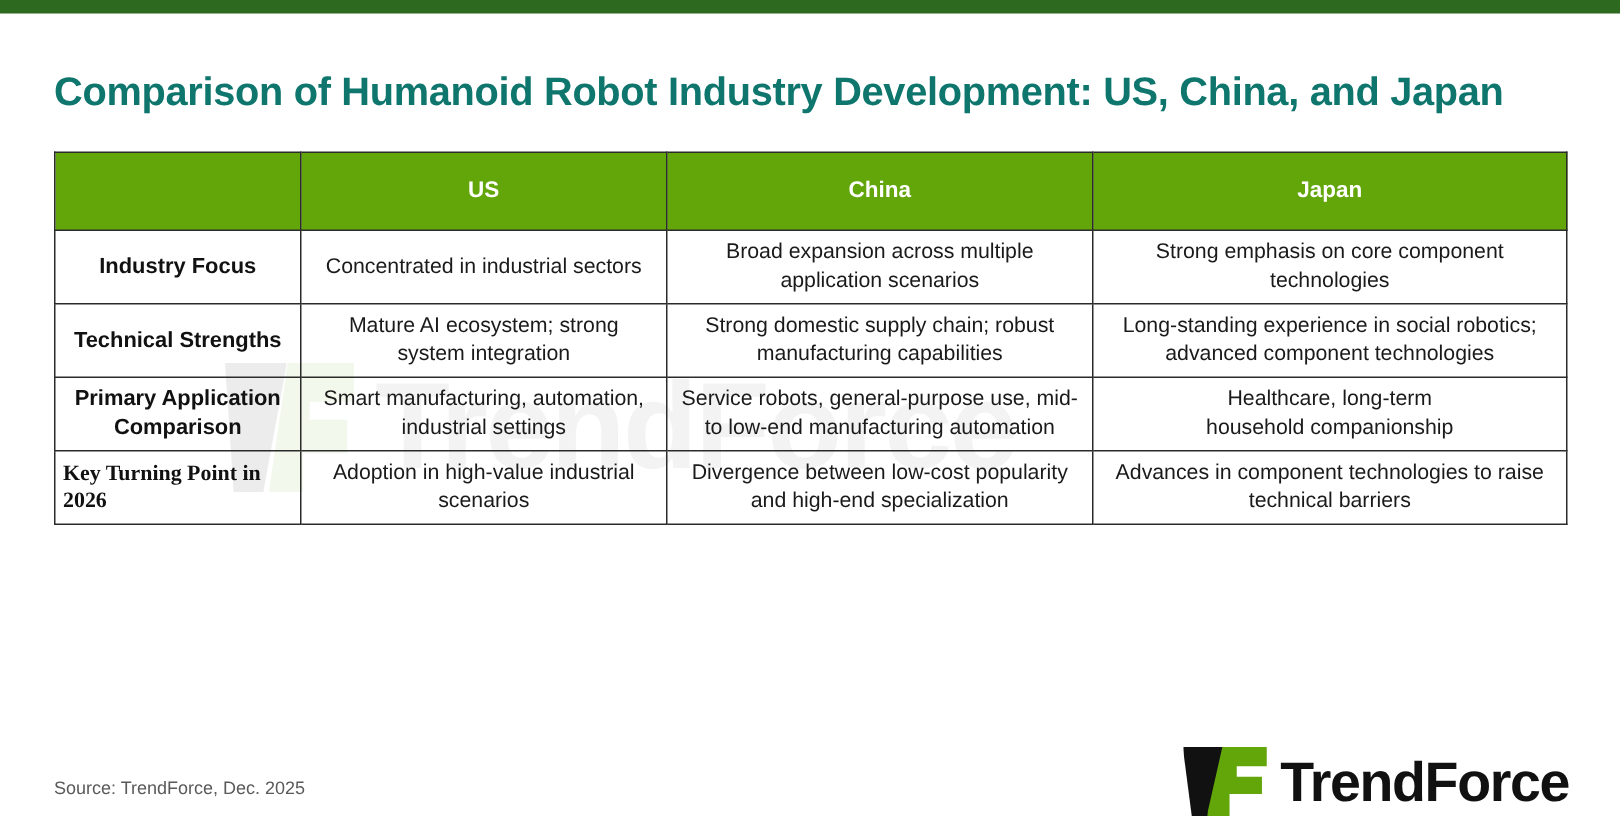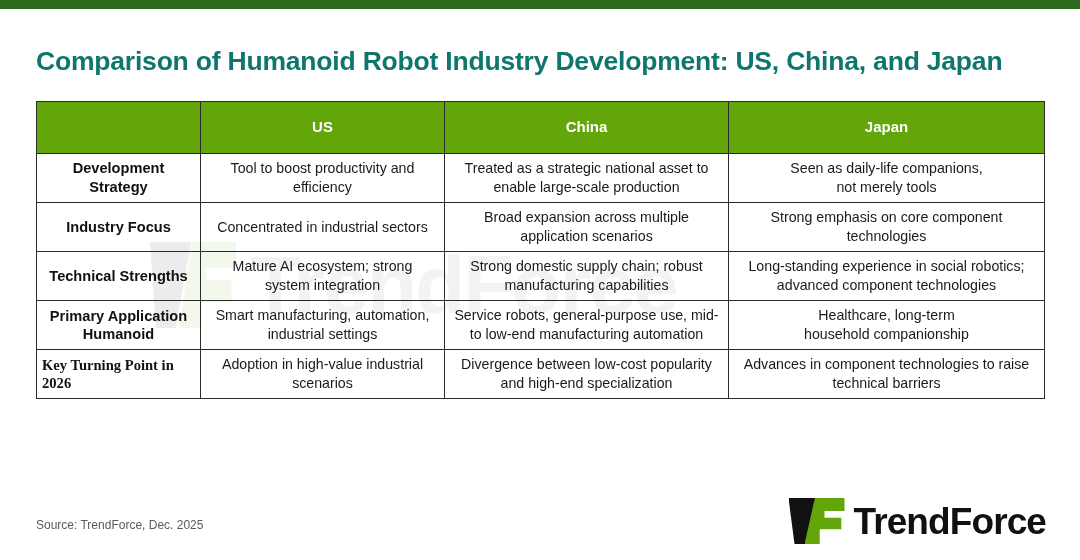--- a/index.html
+++ b/index.html
@@ -210,45 +210,37 @@
   <thead>
     <tr>
       <th class="corner-cell"></th>
       <th>US</th>
       <th>China</th>
       <th>Japan</th>
     </tr>
   </thead>
   <tbody>
 
-    <tr>
-      <td class="row-label" style="white-space: pre-line;">Development
-Strategy</td>
-      <td>Tool to boost productivity and efficiency</td>
-      <td>Treated as a strategic national asset to enable large-scale production</td>
-      <td style="white-space: pre-line;">Seen as daily-life companions,
-not merely tools</td>
-    </tr>
 
     <tr>
       <td class="row-label">Industry Focus</td>
       <td>Concentrated in industrial sectors</td>
       <td>Broad expansion across multiple application scenarios</td>
       <td>Strong emphasis on core component technologies</td>
     </tr>
 
     <tr>
       <td class="row-label">Technical Strengths</td>
       <td>Mature AI ecosystem; strong system integration</td>
       <td>Strong domestic supply chain; robust manufacturing capabilities</td>
       <td>Long-standing experience in social robotics; advanced component technologies</td>
     </tr>
 
     <tr>
-      <td class="row-label">Primary Application Humanoid</td>
+      <td class="row-label">Primary Application Comparison</td>
       <td>Smart manufacturing, automation, industrial settings</td>
       <td>Service robots, general-purpose use, mid- to low-end manufacturing automation</td>
       <td style="white-space: pre-line;">Healthcare, long-term
 household companionship</td>
     </tr>
 
 
     <tr>
       <td class="row-label tight">Key Turning Point in 2026</td>
       <td>Adoption in high-value industrial scenarios</td>

